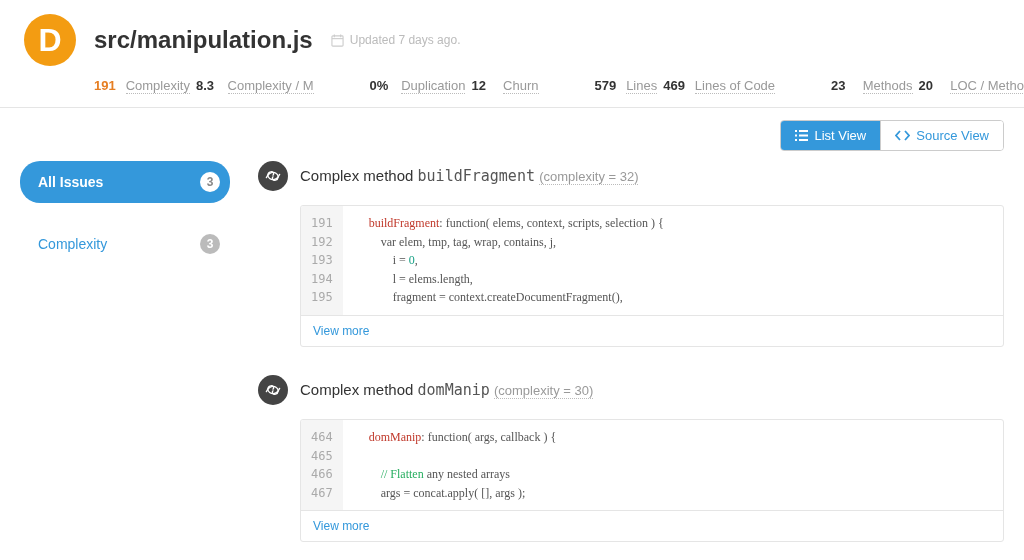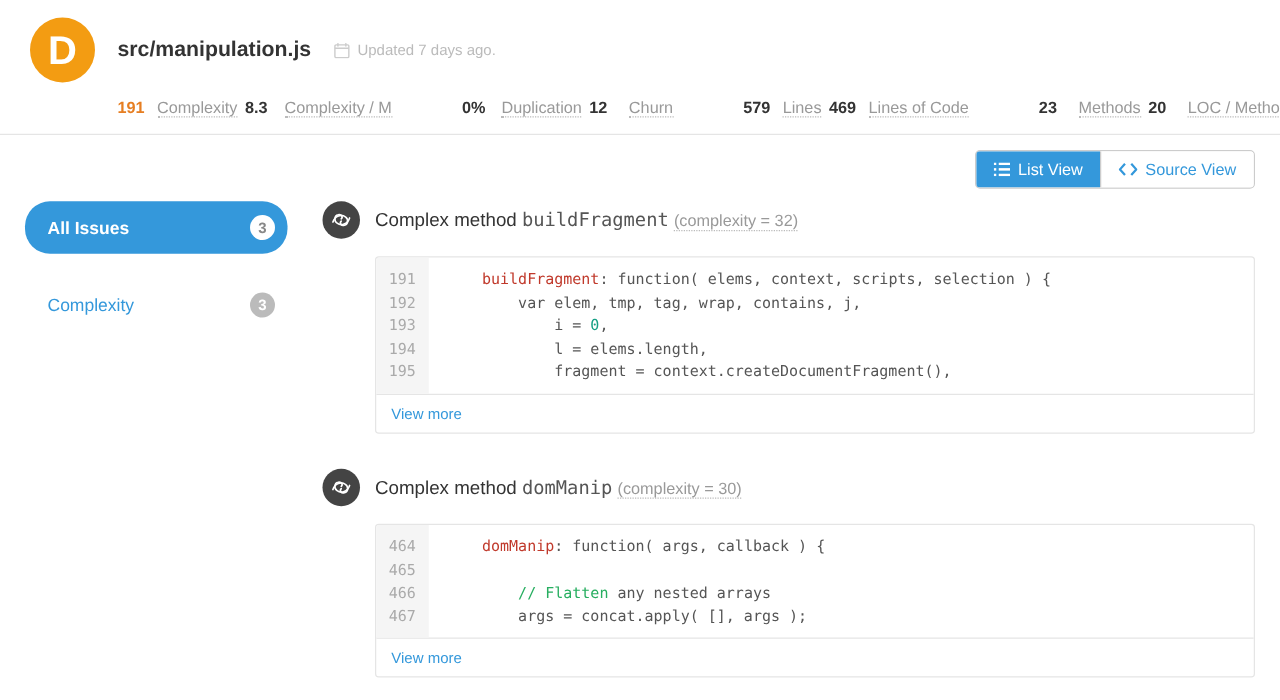--- a/index.html
+++ b/index.html
@@ -1,19 +1,19 @@
 <!DOCTYPE html>
 <html><head>
 <meta charset="utf-8">
 <style>
   * { box-sizing: border-box; margin: 0; padding: 0; }
   body { font-family: "Helvetica Neue", Helvetica, Arial, sans-serif; font-size: 13px; color: #333; background: #fff; width: 1024px; }
   .header { display: flex; align-items: center; padding: 14px 20px 8px 24px; }
   .grade-badge { width: 52px; height: 52px; border-radius: 50%; background: #f39c12; color: #fff; font-size: 32px; font-weight: 700; display: flex; align-items: center; justify-content: center; margin-right: 18px; flex-shrink: 0; }
-  .title { font-size: 17px; font-weight: 700; color: #333; }
+  .title { font-size: 24px; font-weight: 700; color: #333; }
   .updated { display: flex; align-items: center; margin-left: 18px; color: #bbb; font-size: 12px; }
   .updated svg { margin-right: 6px; }
   .metrics { display: flex; padding: 4px 20px 14px 94px; gap: 56px; }
   .metric-col { display: flex; flex-direction: row; gap: 6px; }
   .metric-row { font-size: 13px; white-space: nowrap; }
   .metric-value { font-weight: 700; display: inline-block; min-width: 28px; color: #333; }
   .metric-value.warn { color: #e67e22; }
   .metric-label { color: #999; border-bottom: 1px dotted #bbb; }
   .divider { border-top: 1px solid #e5e5e5; }
 
@@ -35,21 +35,21 @@
   .issue { margin-bottom: 28px; }
   .issue-head { display: flex; align-items: center; gap: 12px; margin-bottom: 14px; }
   .issue-icon { width: 30px; height: 30px; border-radius: 50%; background: #444; color: #fff; display: flex; align-items: center; justify-content: center; flex-shrink: 0; }
   .issue-title { font-size: 15px; }
   .issue-title .prefix { font-weight: 400; }
   .issue-title .method { font-family: Menlo, Consolas, monospace; color: #555; }
   .issue-title .complexity { color: #999; font-size: 13px; border-bottom: 1px dotted #bbb; }
   .code-block { border: 1px solid #e5e5e5; border-radius: 3px; margin-left: 42px; overflow: hidden; }
   .code-lines { display: flex; font-family: Menlo, Consolas, monospace; font-size: 12px; line-height: 1.55; }
   .gutter { background: #f5f5f5; color: #aaa; padding: 8px 10px; text-align: right; user-select: none; }
-  .code { padding: 8px 14px; white-space: pre; color: #555; flex: 1; overflow-x: auto; }
+  .code { padding: 8px 14px; white-space: pre; color: #555; flex: 1; overflow-x: auto; font-family: Liberation Serif, serif; }
   .code .fn { color: #c0392b; }
   .code .num { color: #16a085; }
   .code .cmt { color: #27ae60; }
   .view-more { border-top: 1px solid #e5e5e5; padding: 8px 12px; color: #3498db; font-size: 12px; cursor: pointer; }
 </style>
 </head>
 <body>
 
 <div class="header">
   <div class="grade-badge">D</div>

